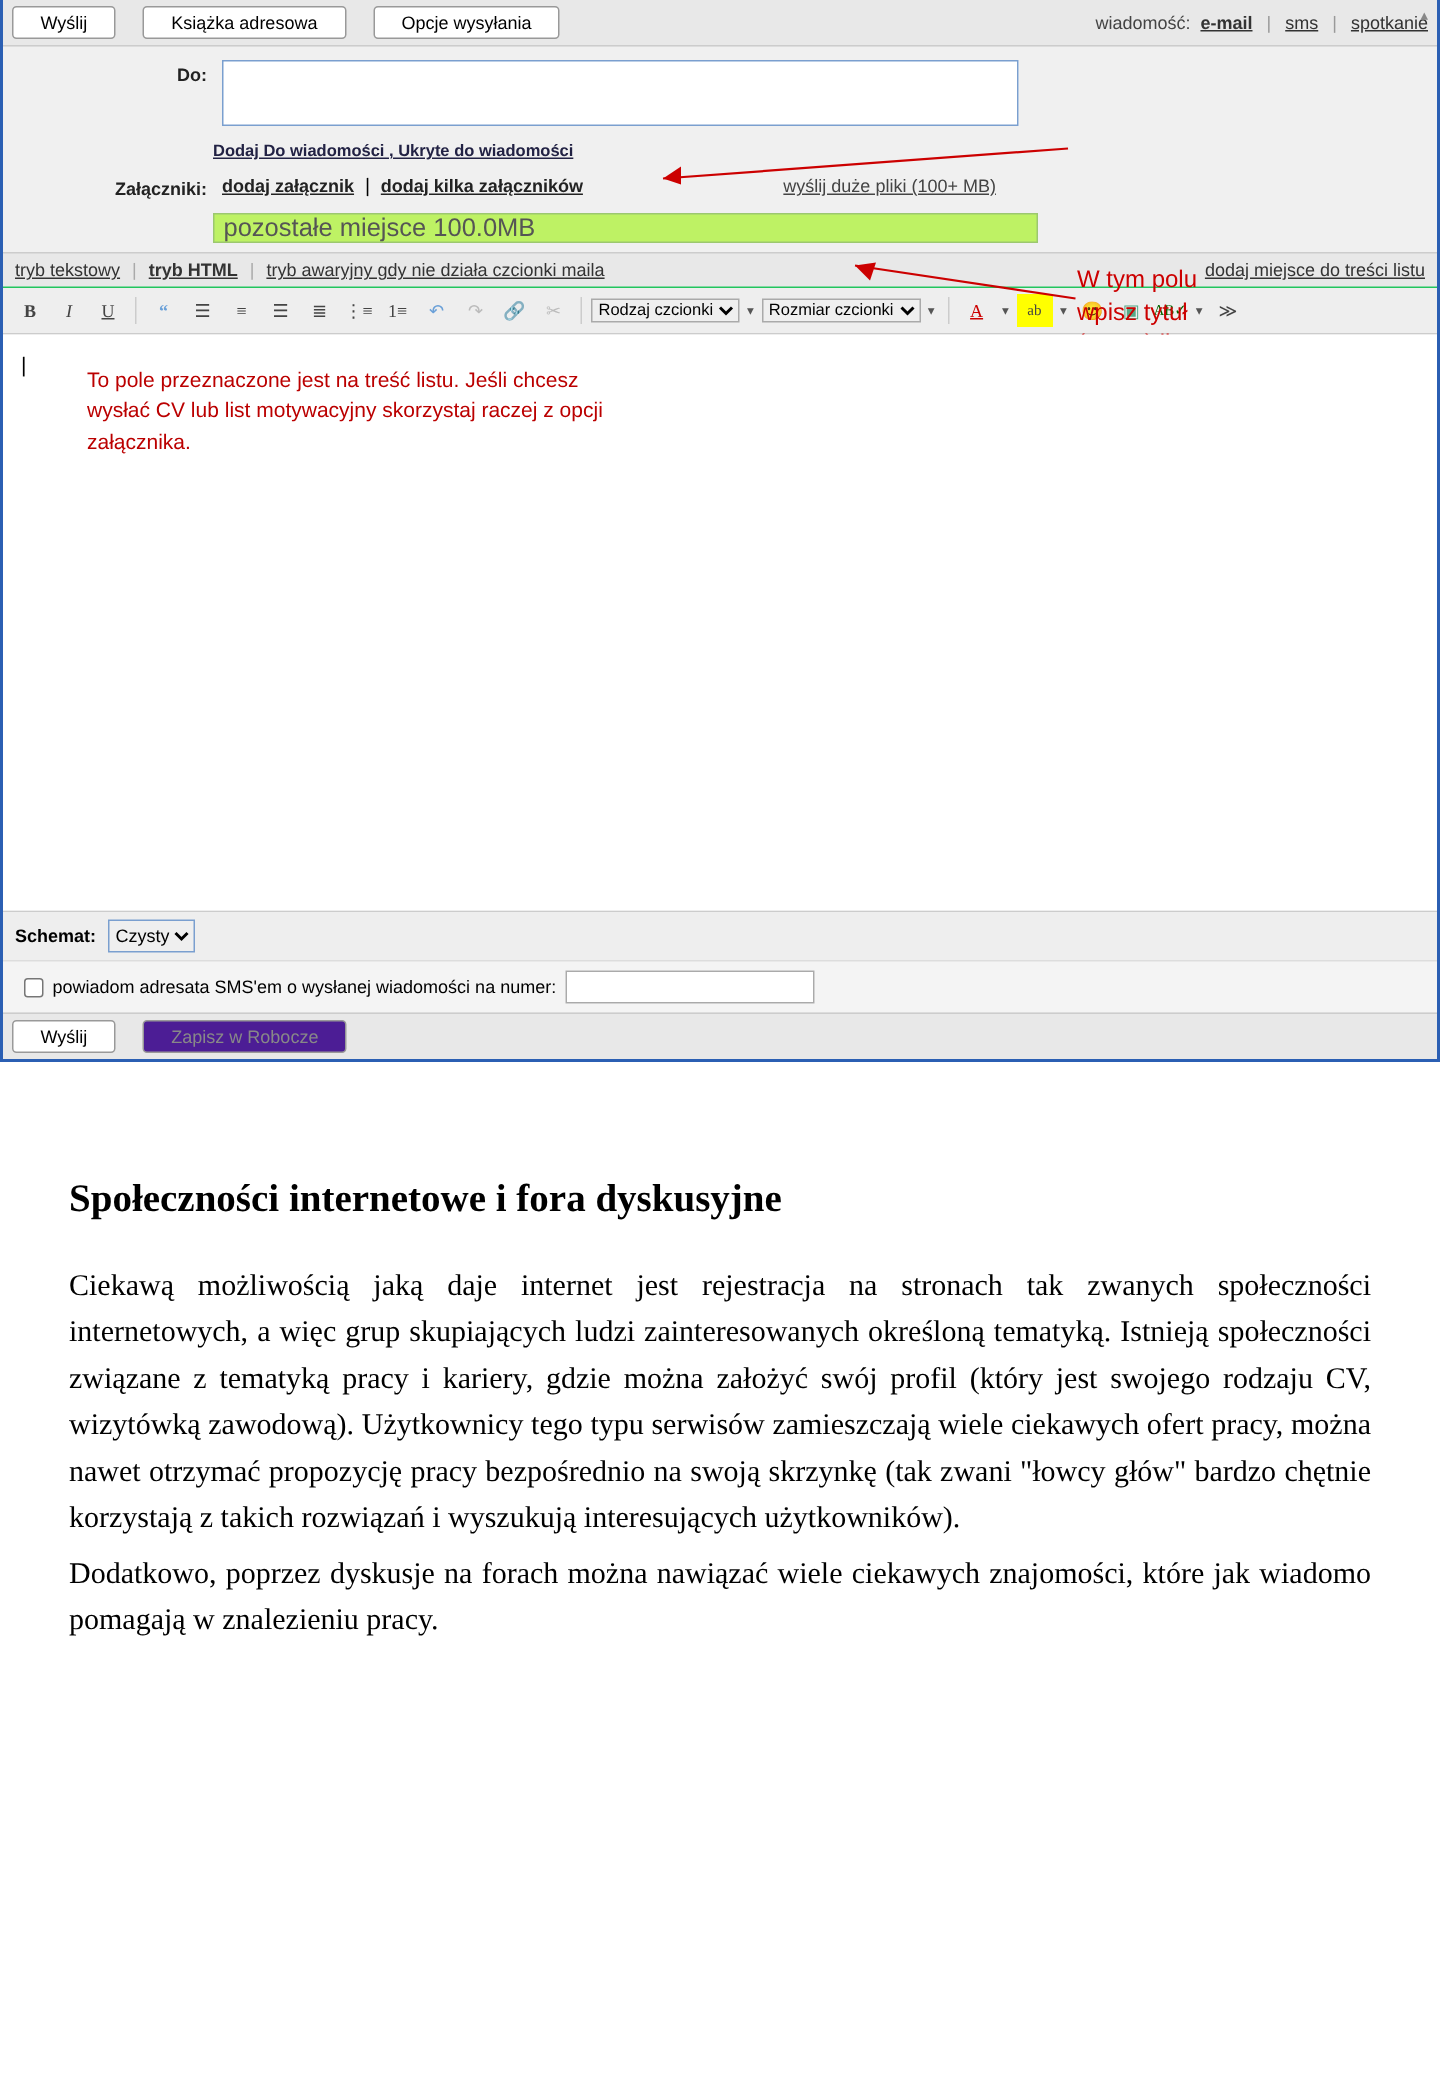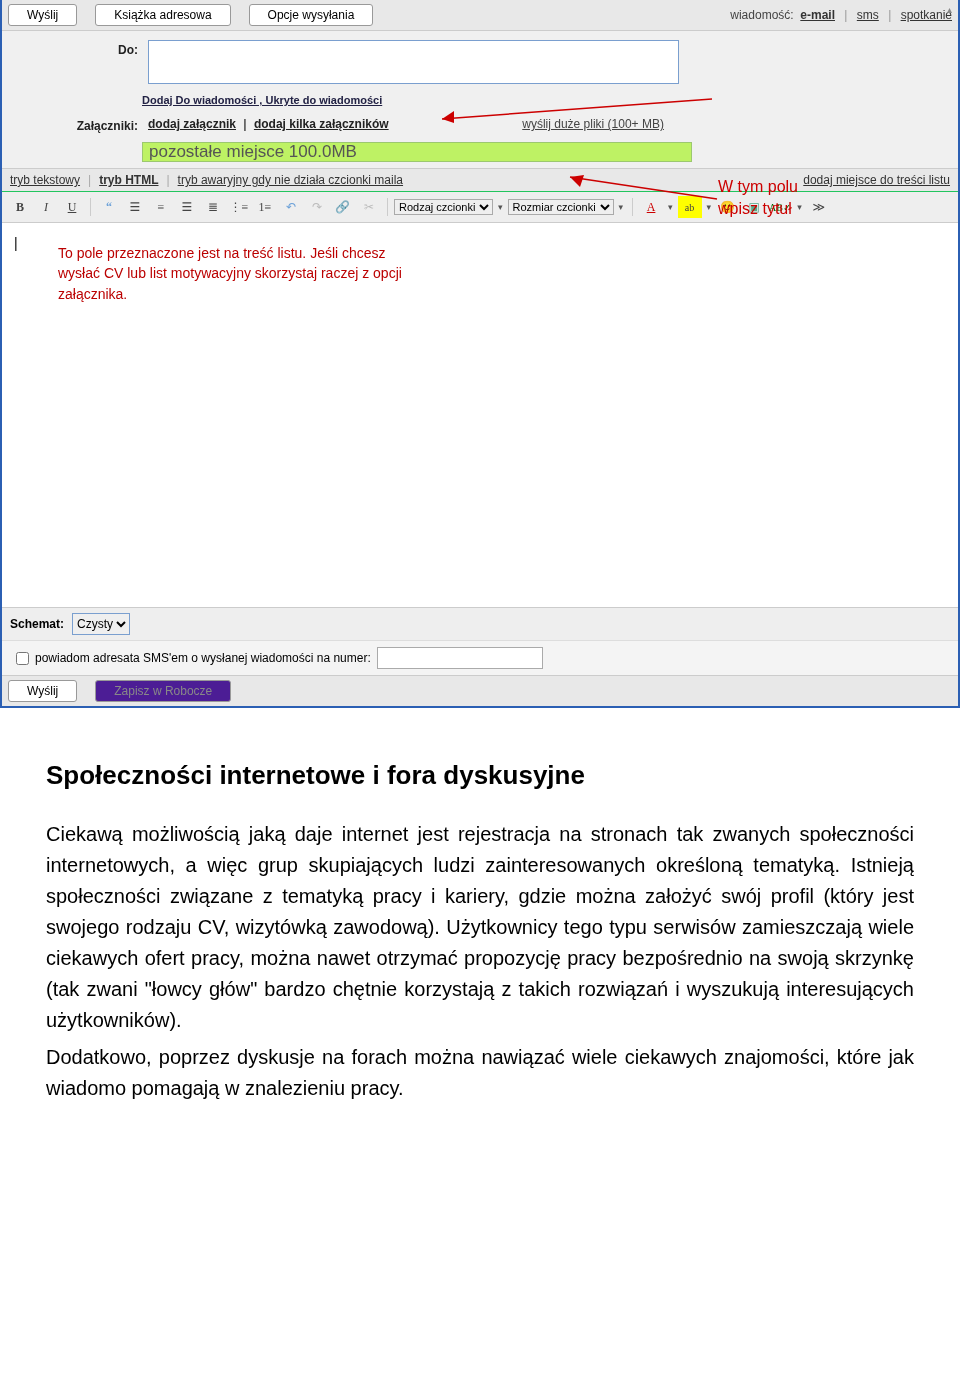--- a/index.html
+++ b/index.html
@@ -42,21 +42,21 @@
   .sms-row { background:#f4f4f4; border-top:1px solid #ddd; padding:6px 10px; font-size:12px; display:flex; align-items:center; }
   .sms-row input[type=checkbox] { margin-right:6px; }
   .sms-row input.num { border:1px solid #aaa; height:18px; width:160px; margin-left:6px; }
   .bottom-toolbar { border-top:1px solid #ccc; border-bottom:none; }
   .bottom-toolbar .btn.muted { background:#4c1d95; color:#888; }
   .scroll-indicator { position:absolute; top:4px; right:6px; display:flex; flex-direction:column; gap:1px; color:#888; font-size:10px; }
   .anno { position:absolute; color:#c00; font-size:16px; line-height:1.35; font-family:Verdana,Arial,sans-serif; }
   .anno.r1 { left:716px; top:44px; }
   .anno.r2 { left:716px; top:145px; }
   .arrow-svg { position:absolute; pointer-events:none; }
-  .article { padding:38px 46px 42px; font-family:Liberation Sans, sans-serif; }
+  .article { padding:38px 46px 42px; font-family:Liberation Serif, serif;margin-top:24px; }
   .article h2 { font-size:26px; font-weight:bold; color:#000; margin:14px 0 28px; }
   .article p { font-size:20px; line-height:1.55; text-align:justify; margin:0 0 6px; color:#000; }
   .mini-links-wrap{ margin-left:140px; padding:2px 0 6px; font-weight:bold; }
 </style>
 </head>
 <body>
 
 <div class="email-app">
 
   <div class="top-toolbar">

